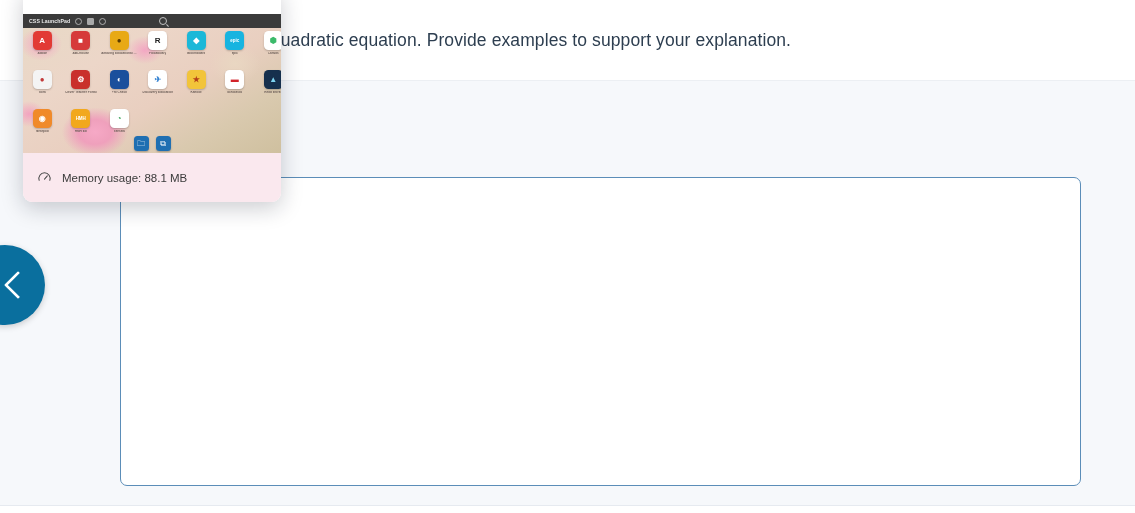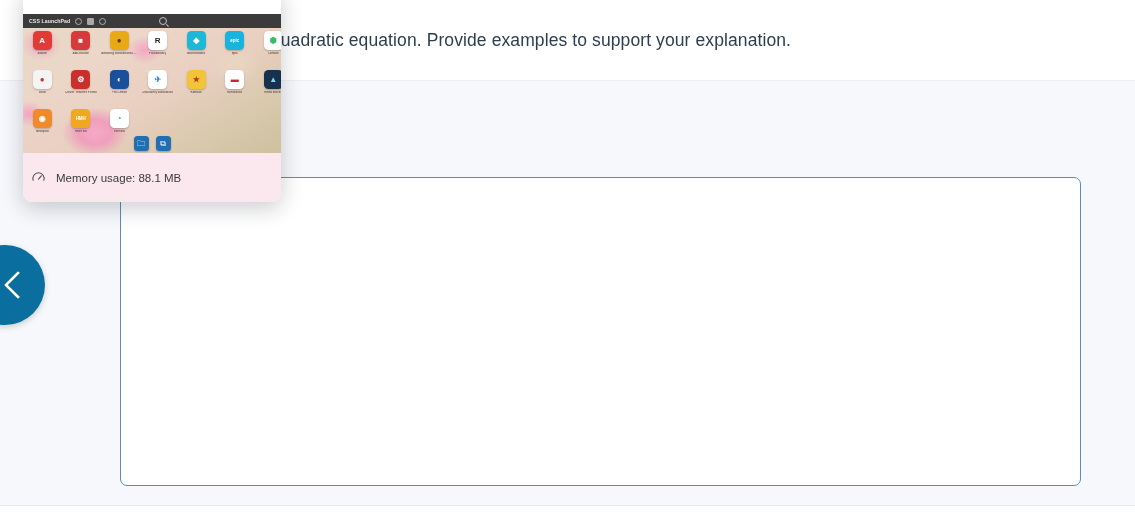--- a/index.html
+++ b/index.html
@@ -277,21 +277,21 @@
   
   #memory-bar {
     position: absolute;
     left: 0;
     bottom: 0;
     width: 258px;
     height: 49px;
     background: #fae8ee;
     display: flex;
     align-items: center;
-    padding-left: 8px;
+    padding-left: 14px;
     box-sizing: border-box;
     gap: 10px;
   }
   #memory-text {
     font-size: 11.5px;
     color: #3a3a3a;
     white-space: nowrap;
   }
 </style>
 </head>

